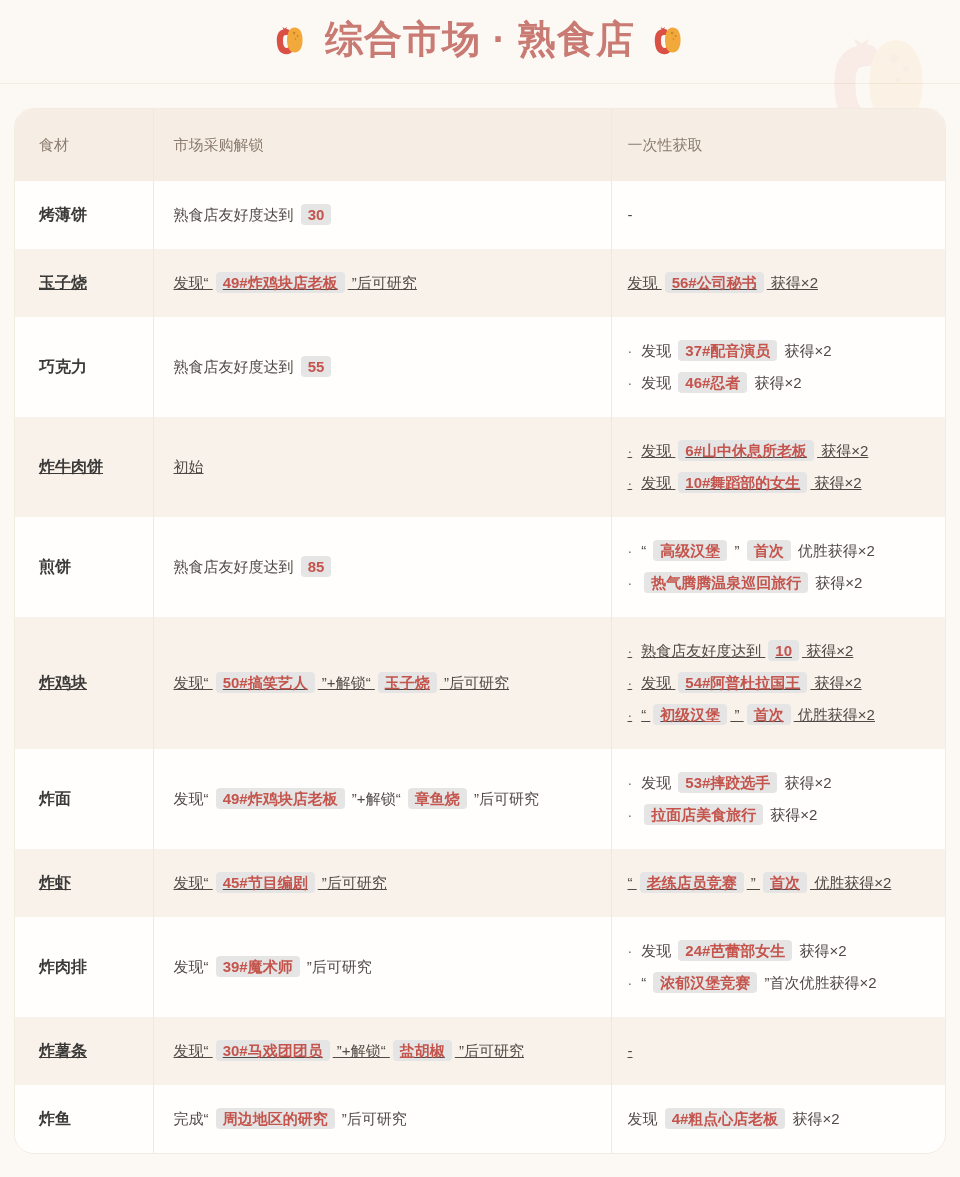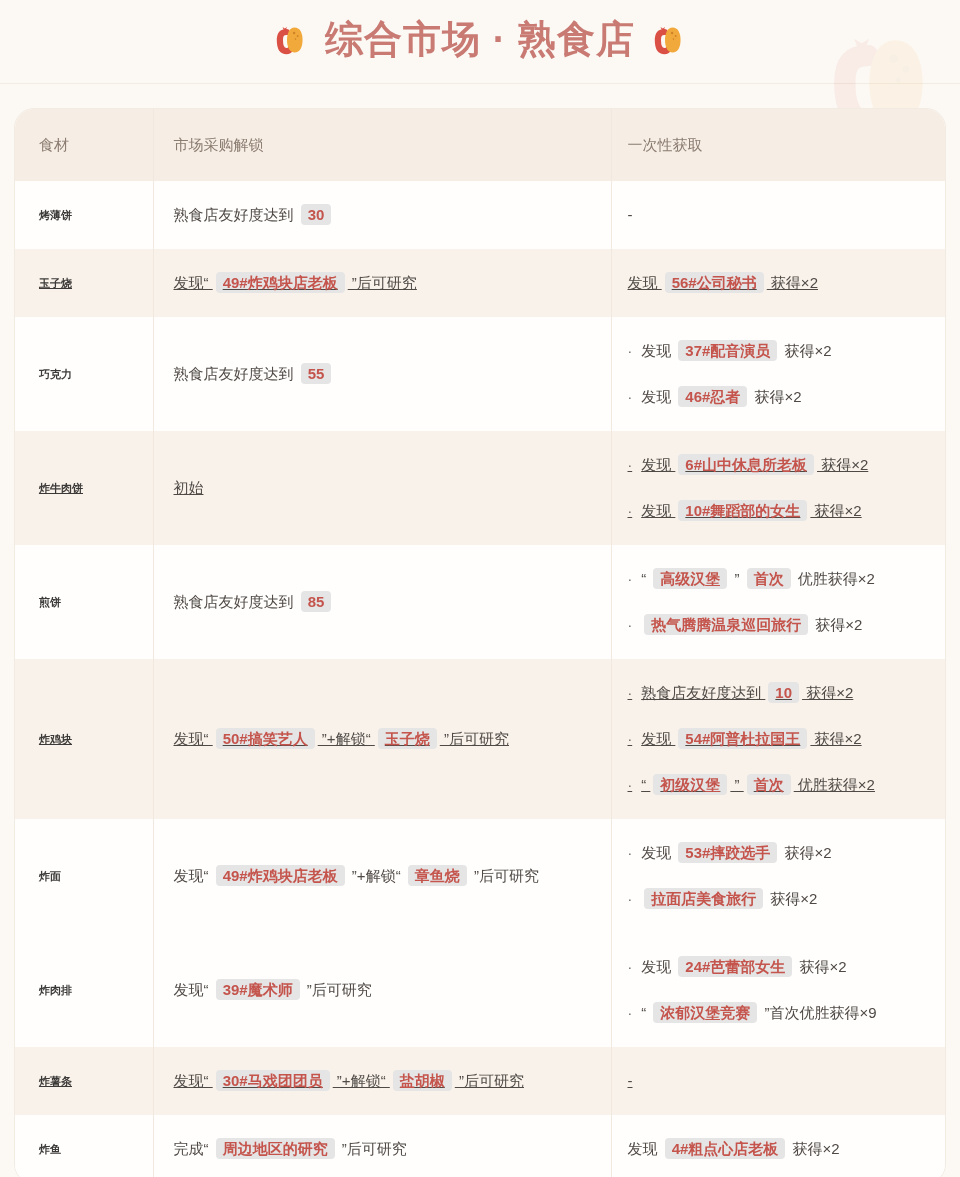--- a/index.html
+++ b/index.html
@@ -29,23 +29,23 @@
     height:72px;padding:0;
   }
   th,td{border-right:1px solid #f1e8df;vertical-align:middle;}
   th:last-child,td:last-child{border-right:none;}
   th.h1,td.c1{padding-left:24px;}
   th.h2,td.c2{padding-left:20px;}
   th.h3,td.c3{padding-left:16px;}
   td{padding-top:20px;padding-bottom:20px;padding-right:10px;}
   tr.even td{background:#f9f2ea;text-decoration:underline;}
   tr.odd td{background:#fffefc;}
-  td.c1{font-weight:700;color:#3c3a38;font-size:11px;}
+  td.c1{font-weight:700;color:#3c3a38;font-size:16px;}
   .line{min-height:28px;line-height:28px;}
-  .line + .line{margin-top:18px;}
+  .line + .line{margin-top:4px;}
   .bullet{color:#6b6560;margin-right:9px;font-size:14px;}
   .badge{
     background:#e5e5e5;color:#c4544c;font-weight:700;
     padding:2px 7px;border-radius:4px;margin:0 3px;white-space:nowrap;
   }
 </style>
 </head>
 <body>
 
 <svg width="0" height="0" style="position:absolute">
@@ -154,28 +154,37 @@
         <tr class="odd">
           <td class="c1">炸面</td>
           <td class="c2">
             <div class="line"><span class="t">发现“ </span><span class="badge">49#炸鸡块店老板</span><span class="t"> ”+解锁“ </span><span class="badge">章鱼烧</span><span class="t"> ”后可研究</span></div>
           </td>
           <td class="c3">
             <div class="line"><span class="bullet">·</span><span class="t">发现 </span><span class="badge">53#摔跤选手</span><span class="t"> 获得×2</span></div>
             <div class="line"><span class="bullet">·</span><span class="badge">拉面店美食旅行</span><span class="t"> 获得×2</span></div>
           </td>
         </tr>
+        <tr class="even">
+          <td class="c1">炸虾</td>
+          <td class="c2">
+            <div class="line"><span class="t">发现“ </span><span class="badge">45#节目编剧</span><span class="t"> ”后可研究</span></div>
+          </td>
+          <td class="c3">
+            <div class="line"><span class="t">“ </span><span class="badge">老练店员竞赛</span><span class="t"> ” </span><span class="badge">首次</span><span class="t"> 优胜获得×2</span></div>
+          </td>
+        </tr>
         <tr class="odd">
           <td class="c1">炸肉排</td>
           <td class="c2">
             <div class="line"><span class="t">发现“ </span><span class="badge">39#魔术师</span><span class="t"> ”后可研究</span></div>
           </td>
           <td class="c3">
             <div class="line"><span class="bullet">·</span><span class="t">发现 </span><span class="badge">24#芭蕾部女生</span><span class="t"> 获得×2</span></div>
-            <div class="line"><span class="bullet">·</span><span class="t">“ </span><span class="badge">浓郁汉堡竞赛</span><span class="t"> ”首次优胜获得×9</span></div>
+            <div class="line"><span class="bullet">·</span><span class="t">“ </span><span class="badge">浓郁汉堡竞赛</span><span class="t"> ”首次优胜获得×2</span></div>
           </td>
         </tr>
         <tr class="even">
           <td class="c1">炸薯条</td>
           <td class="c2">
             <div class="line"><span class="t">发现“ </span><span class="badge">30#马戏团团员</span><span class="t"> ”+解锁“ </span><span class="badge">盐胡椒</span><span class="t"> ”后可研究</span></div>
           </td>
           <td class="c3">
             <div class="line"><span class="t">-</span></div>
           </td>

